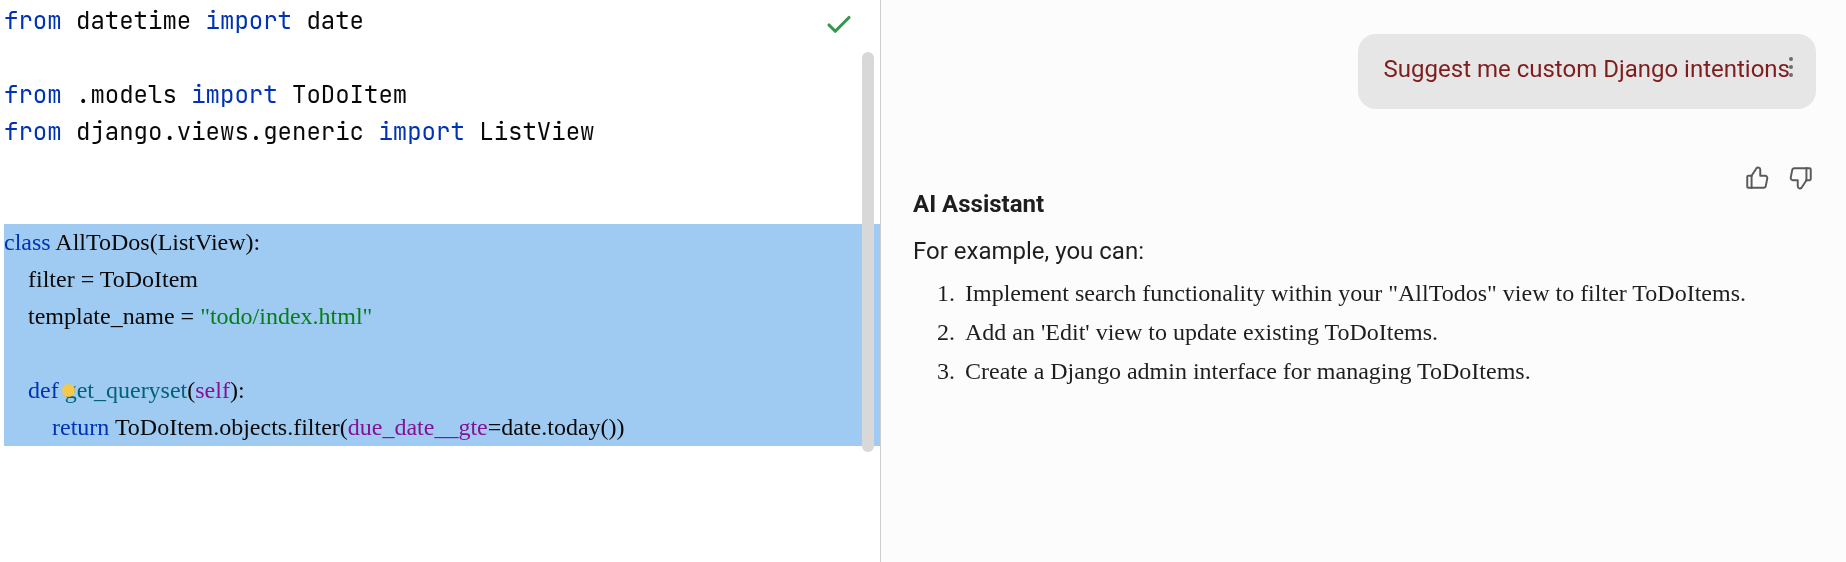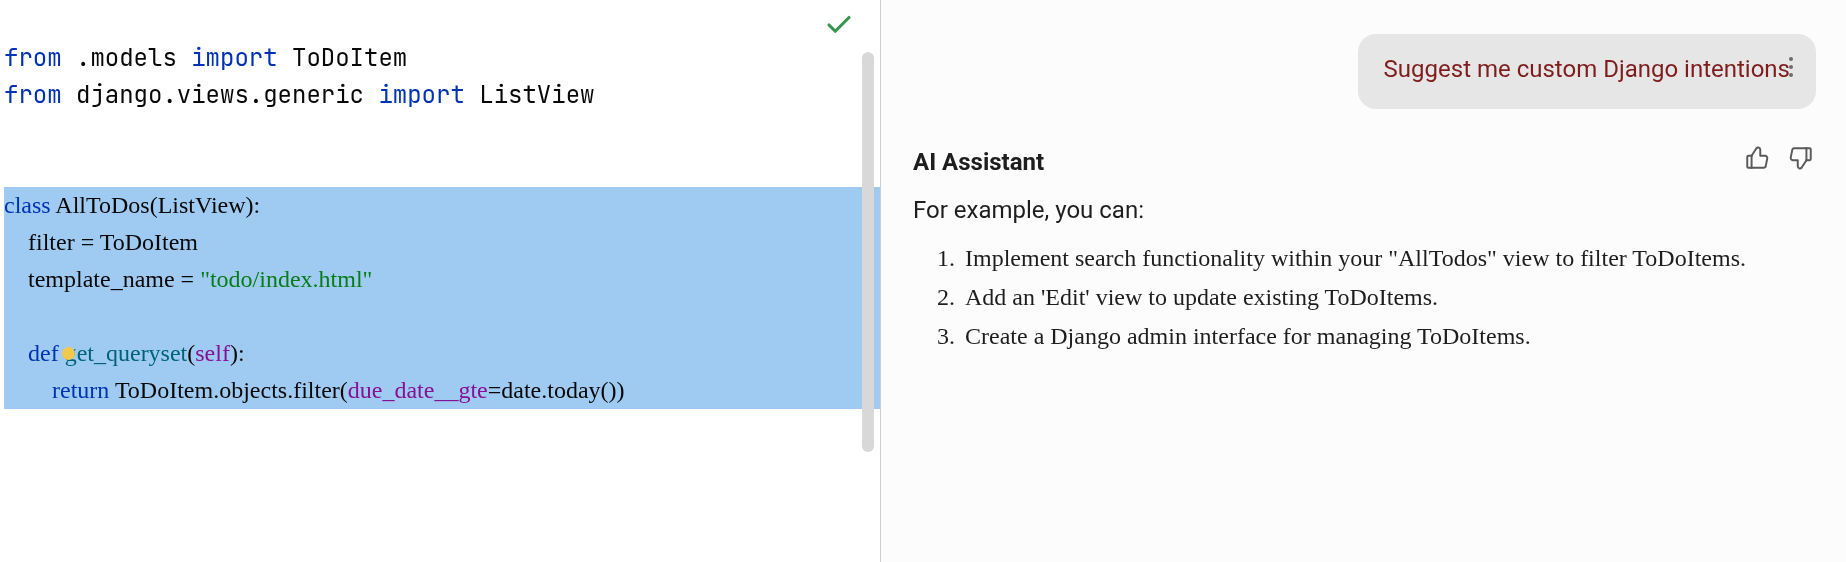--- a/index.html
+++ b/index.html
@@ -106,45 +106,47 @@
     padding: 0 2px;
   }
   .assistant-header {
     display: flex;
     justify-content: space-between;
     align-items: center;
     margin-bottom: 12px;
   }
   .assistant-header .name {
     font-weight: 700;
+    margin-top: 42px;
   }
   .thumbs {
     display: flex;
     gap: 18px;
     color: #5a5a5a;
   }
   .thumbs svg { width: 26px; height: 26px; cursor: pointer; }
-  .assistant-body p { margin-bottom: 14px; }
+  .assistant-body p { margin-bottom: 8px; }
   .assistant-body ol {
     padding-left: 48px;
     list-style-position: outside;
   }
   .assistant-body ol li {
     margin-bottom: 4px;
     padding-left: 4px;
     font-family: Liberation Serif, serif;
   }
 </style>
 </head>
 <body>
 
 <div class="container">
 
   <div class="editor-pane">
     <div id="code-body">
+        <div class="code-line"><span class="kw">from</span><span class="txt"> datetime </span><span class="kw">import</span><span class="txt"> date</span></div>
         <div class="code-line">&nbsp;</div>
         <div class="code-line"><span class="kw">from</span><span class="txt"> .models </span><span class="kw">import</span><span class="txt"> ToDoItem</span></div>
         <div class="code-line"><span class="kw">from</span><span class="txt"> django.views.generic </span><span class="kw">import</span><span class="txt"> ListView</span></div>
         <div class="code-line">&nbsp;</div>
         <div class="code-line">&nbsp;</div>
         <div class="code-line highlight"><span class="kw">class</span><span class="txt"> AllToDos(ListView):</span></div>
         <div class="code-line highlight"><span class="txt">    filter = ToDoItem</span></div>
         <div class="code-line highlight"><span class="txt">    template_name = </span><span class="str">"todo/index.html"</span></div>
         <div class="code-line highlight">&nbsp;</div>
         <div class="code-line highlight" style="position: relative;"><span class="txt">    </span><span class="kw">def</span><span class="txt"> </span><span class="fn">get_queryset</span><span class="txt">(</span><span class="param">self</span><span class="txt">):</span><span class="yellow-dot" style="position: absolute; left: 58px; top: 12px;"></span></div>

